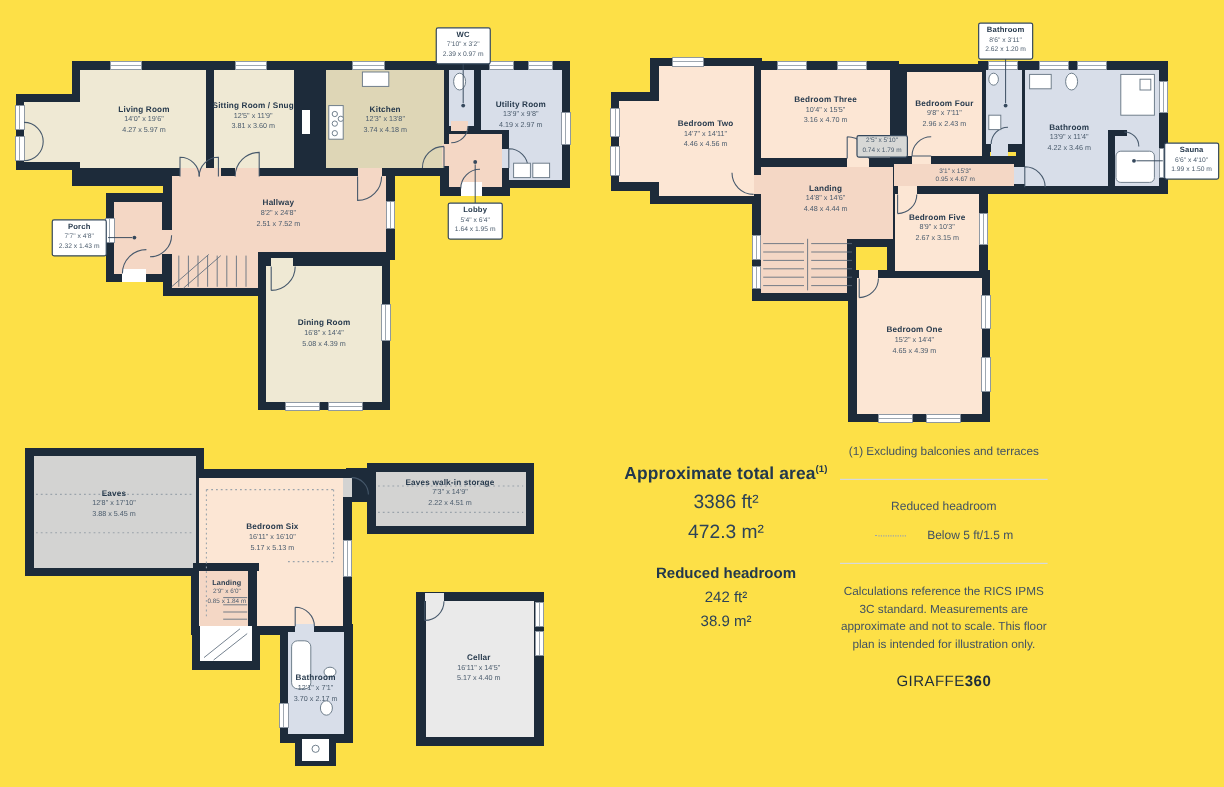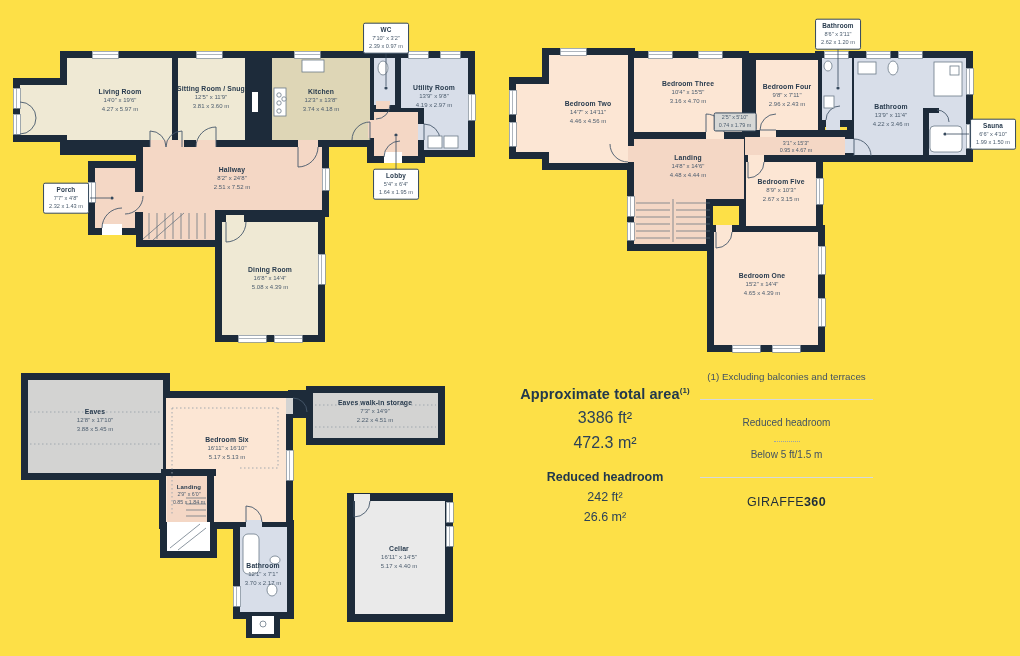--- a/index.html
+++ b/index.html
@@ -24,21 +24,21 @@
   .summary .title{font-weight:bold;font-size:14.5px;letter-spacing:.1px;}
   .summary .sup{font-size:8px;vertical-align:super;font-weight:bold;}
   .summary .val{font-size:16px;margin-top:7px;color:#2c4257;}
   .summary .sub{font-weight:bold;font-size:12.5px;margin-top:18px;}
   .summary .val2{font-size:12.5px;margin-top:6px;color:#2c4257;}
   
   .legend{position:absolute;left:700px;top:371px;width:173px;color:#425262;}
   .legend .foot{font-size:9.8px;text-align:center;}
   .legend hr{border:none;border-top:1px solid #d6d9dc;margin:17px 0;}
   .legend .rh-title{font-size:10px;text-align:center;margin-top:2px;}
-  .legend .rh-row{display:flex;align-items:center;justify-content:center;gap:7px;margin-top:13px;flex-direction:column;}
+  .legend .rh-row{display:flex;align-items:center;justify-content:center;gap:18px;margin-top:13px;}
   .legend .dots{display:inline-block;width:26px;border-top:1.6px dotted #9aa3ab;height:0;}
   .legend .rh-desc{font-size:10px;}
   .legend .disclaimer{font-size:9.8px;text-align:center;line-height:1.5;margin-top:2px;}
   .legend .brand{font-size:12.5px;text-align:center;margin-top:15px;color:#1f2d3a;letter-spacing:.4px;}
   .legend .brand b{font-weight:bold;}
 </style>
 </head>
 <body>
 
 <div id="stage">
@@ -477,28 +477,29 @@
   <div class="rdim">16'11" x 14'5"</div>
   <div class="rdim">5.17 x 4.40 m</div>
 </div>
 
 <div class="summary">
   <div class="title"><span>Approximate total area</span><span class="sup">(1)</span></div>
   <div class="val">3386 ft²</div>
   <div class="val">472.3 m²</div>
   <div class="sub">Reduced headroom</div>
   <div class="val2">242 ft²</div>
-  <div class="val2">26.6 m²</div>
+  <div class="val2">38.9 m²</div>
 </div>
 
 <div class="legend">
   <div class="foot">(1) Excluding balconies and terraces</div>
   <hr>
   <div class="rh-title">Reduced headroom</div>
   <div class="rh-row">
     <span class="dots"></span>
     <span class="rh-desc">Below 5 ft/1.5 m</span>
   </div>
   <hr>
+  <div class="disclaimer">Calculations reference the RICS IPMS 3C standard. Measurements are approximate and not to scale. This floor plan is intended for illustration only.</div>
   <div class="brand"><span>GIRAFFE</span><b>360</b></div>
 </div>
 
 </div>
 
 </body></html>

